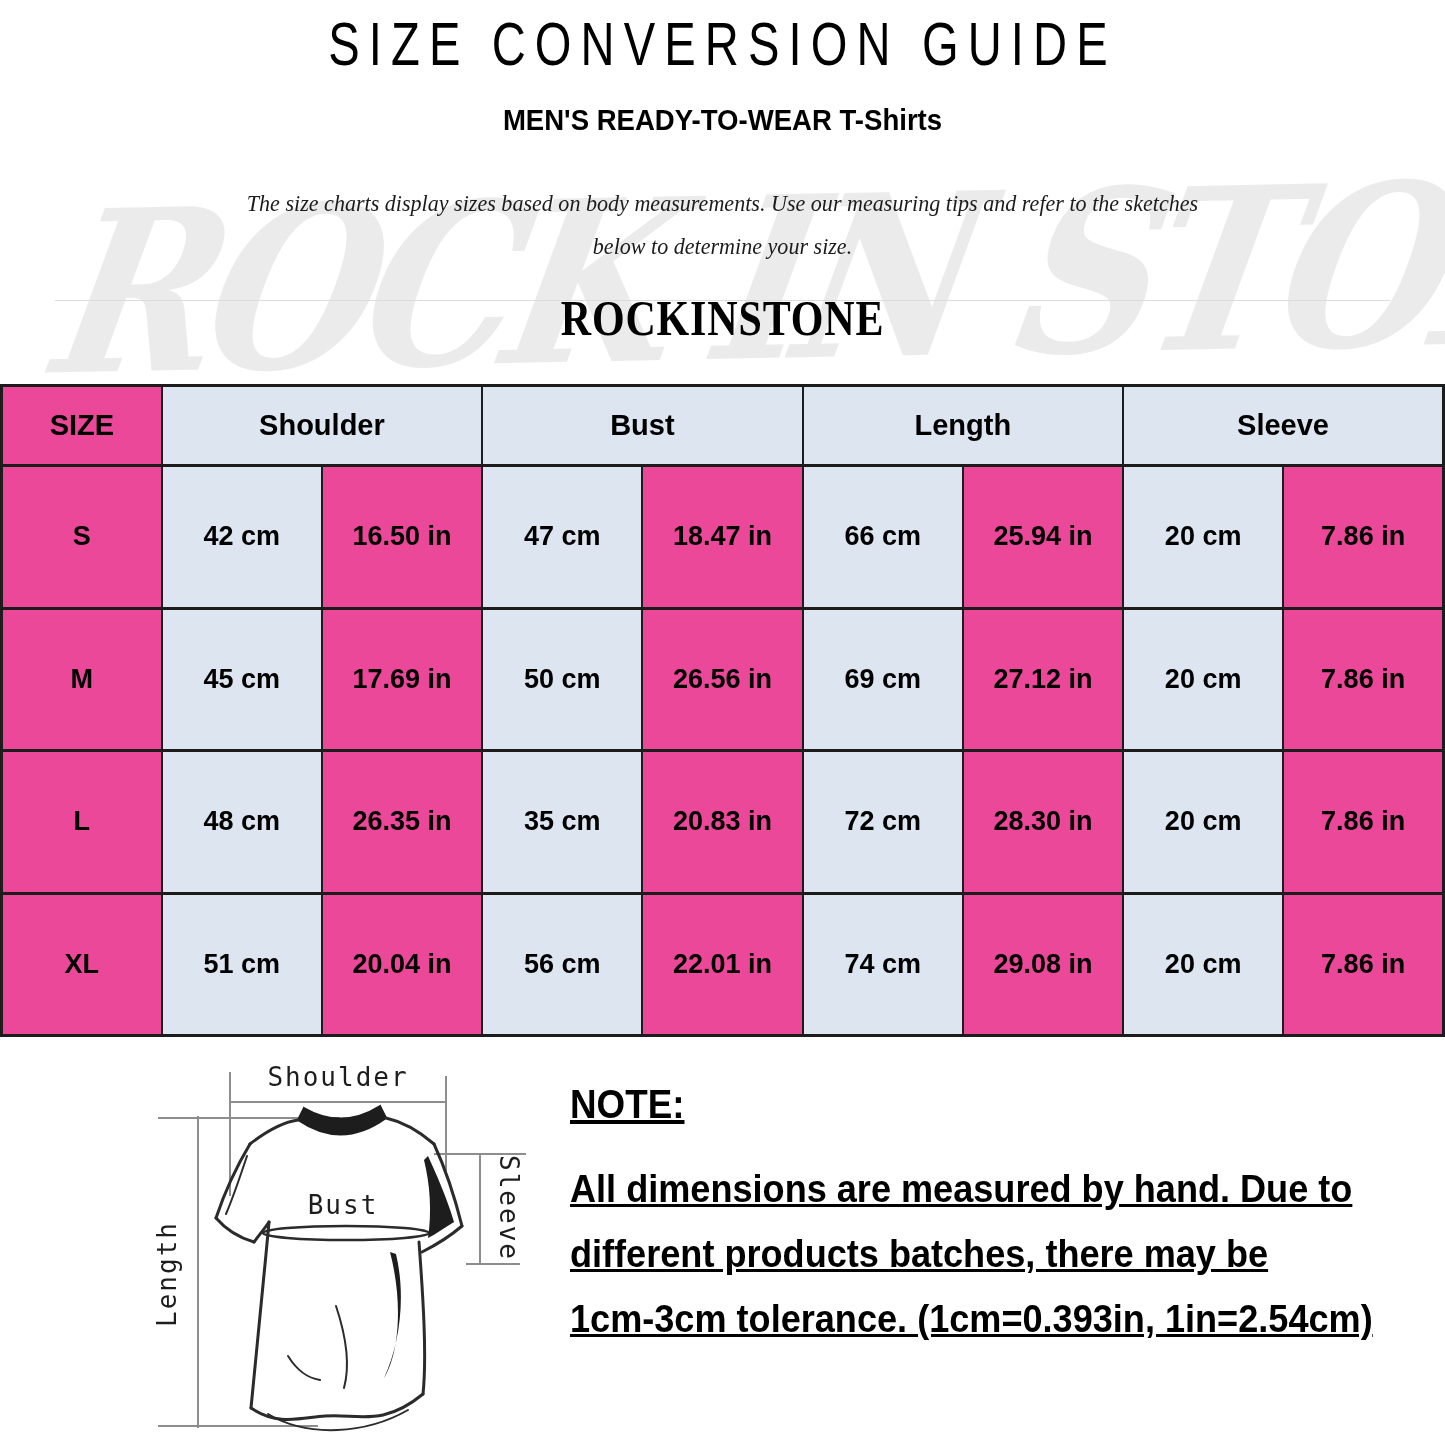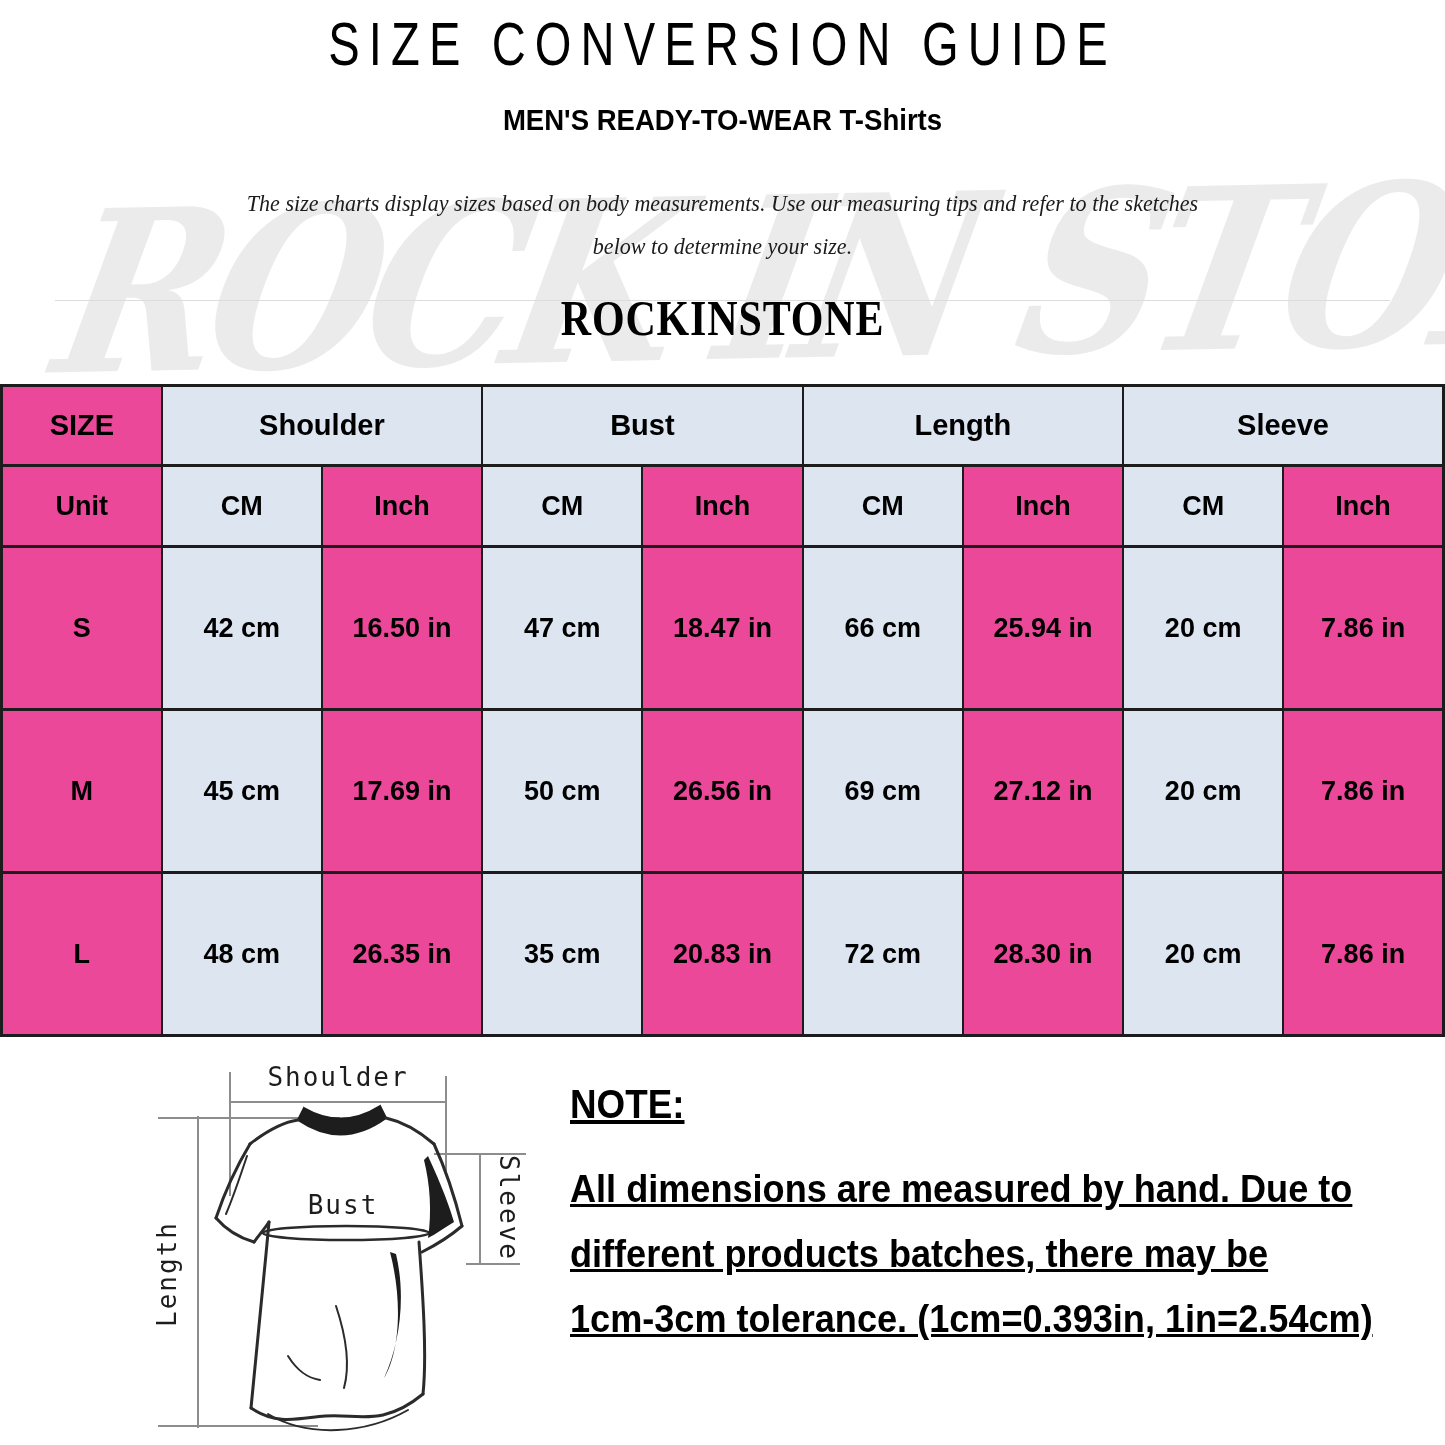--- a/index.html
+++ b/index.html
@@ -128,31 +128,20 @@
 
   <table class="size-table">
     <thead>
       <tr class="group-row">
         <th>SIZE</th>
         <th colspan="2" class="shade">Shoulder</th>
         <th colspan="2" class="shade">Bust</th>
         <th colspan="2" class="shade">Length</th>
         <th colspan="2" class="shade">Sleeve</th>
       </tr>
-      <tr class="unit-row">
-        <th>Unit</th>
-        <th class="shade">CM</th>
-        <th>Inch</th>
-        <th class="shade">CM</th>
-        <th>Inch</th>
-        <th class="shade">CM</th>
-        <th>Inch</th>
-        <th class="shade">CM</th>
-        <th>Inch</th>
-      </tr>
     </thead>
     <tbody id="size-rows">
         <tr>
       <td>S</td>
       <td class="shade">42 cm</td>
       <td>16.50 in</td>
       <td class="shade">47 cm</td>
       <td>18.47 in</td>
       <td class="shade">66 cm</td>
       <td>25.94 in</td>
@@ -171,20 +160,31 @@
       <td>7.86 in</td>
     </tr>
         <tr>
       <td>L</td>
       <td class="shade">48 cm</td>
       <td>26.35 in</td>
       <td class="shade">35 cm</td>
       <td>20.83 in</td>
       <td class="shade">72 cm</td>
       <td>28.30 in</td>
+      <td class="shade">20 cm</td>
+      <td>7.86 in</td>
+    </tr>
+        <tr>
+      <td>XL</td>
+      <td class="shade">51 cm</td>
+      <td>20.04 in</td>
+      <td class="shade">56 cm</td>
+      <td>22.01 in</td>
+      <td class="shade">74 cm</td>
+      <td>29.08 in</td>
       <td class="shade">20 cm</td>
       <td>7.86 in</td>
     </tr>
       </tbody>
   </table>
 
   <div class="footer">
 
     <svg class="diagram" width="470" height="390" viewBox="0 0 470 390">
 

